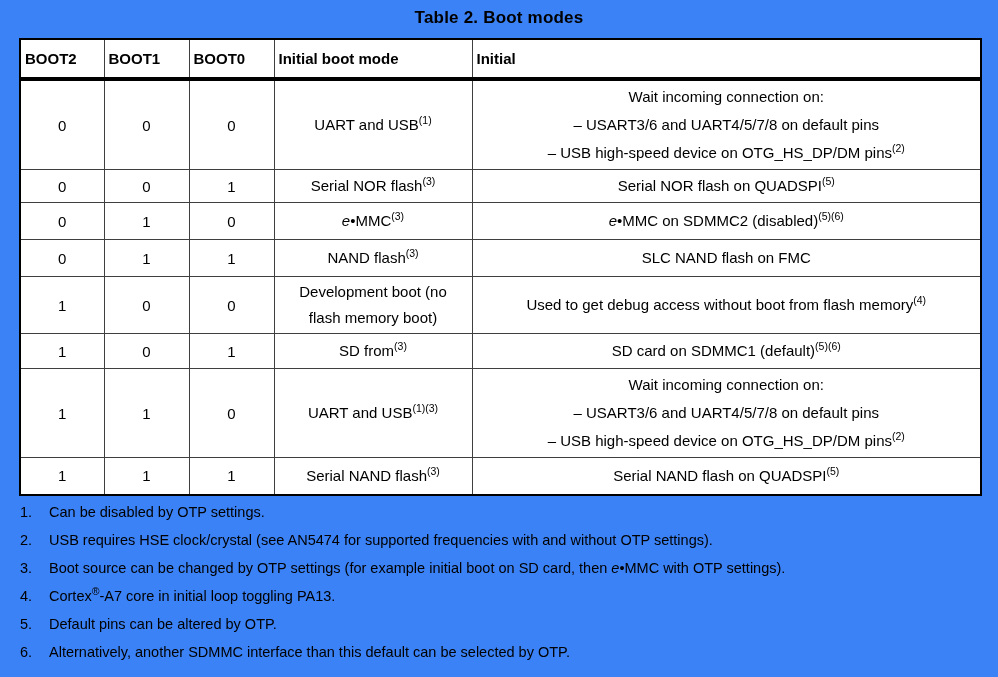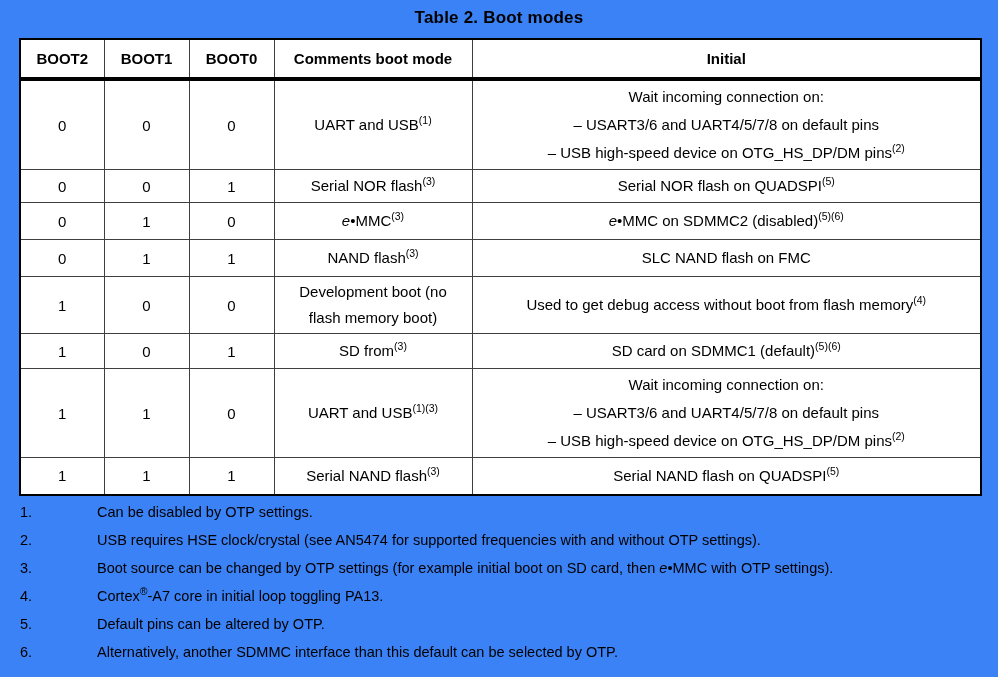--- a/index.html
+++ b/index.html
@@ -33,21 +33,21 @@
     border: 2px solid #000000;
   }
   table.boot th, table.boot td {
     border: 1px solid #3f3f3f;
     text-align: center;
   }
   table.boot thead th {
     height: 40px;
     font-size: 15px;
     font-weight: bold;
-    text-align: center;
+    text-align: left;
     vertical-align: middle;
     padding: 2px 4px;
     border-bottom: 4px solid #000000;
     background: #ffffff;
   }
   table.boot td {
     font-size: 15px;
     vertical-align: middle;
     background: #ffffff;
   }
@@ -72,21 +72,21 @@
     width: 962px;
   }
   .footnote {
     display: flex;
     align-items: flex-start;
     font-size: 14.5px;
     line-height: 19px;
     margin-bottom: 9px;
   }
   .fn-num { flex: 0 0 29px; }
-  .fn-text { flex: 1; margin-left: 48px; }
+  .fn-text { flex: 1; }
 </style>
 </head>
 <body>
 
 <div class="page">
 
   <div class="title">Table 2. Boot modes</div>
 
   <table class="boot">
     <colgroup>
@@ -94,21 +94,21 @@
       <col style="width:85px">
       <col style="width:85px">
       <col style="width:198px">
       <col style="width:509px">
     </colgroup>
     <thead>
       <tr>
         <th>BOOT2</th>
         <th>BOOT1</th>
         <th>BOOT0</th>
-        <th>Comments boot mode</th>
+        <th>Initial boot mode</th>
         <th>Initial</th>
       </tr>
     </thead>
     <tbody id="table-body">
         <tr class="r0">
           <td class="bit">0</td>
           <td class="bit">0</td>
           <td class="bit">0</td>
           <td class="text-cell mode-cell">
             <div class="line"><span>UART and USB</span><sup>(1)</sup></div>

